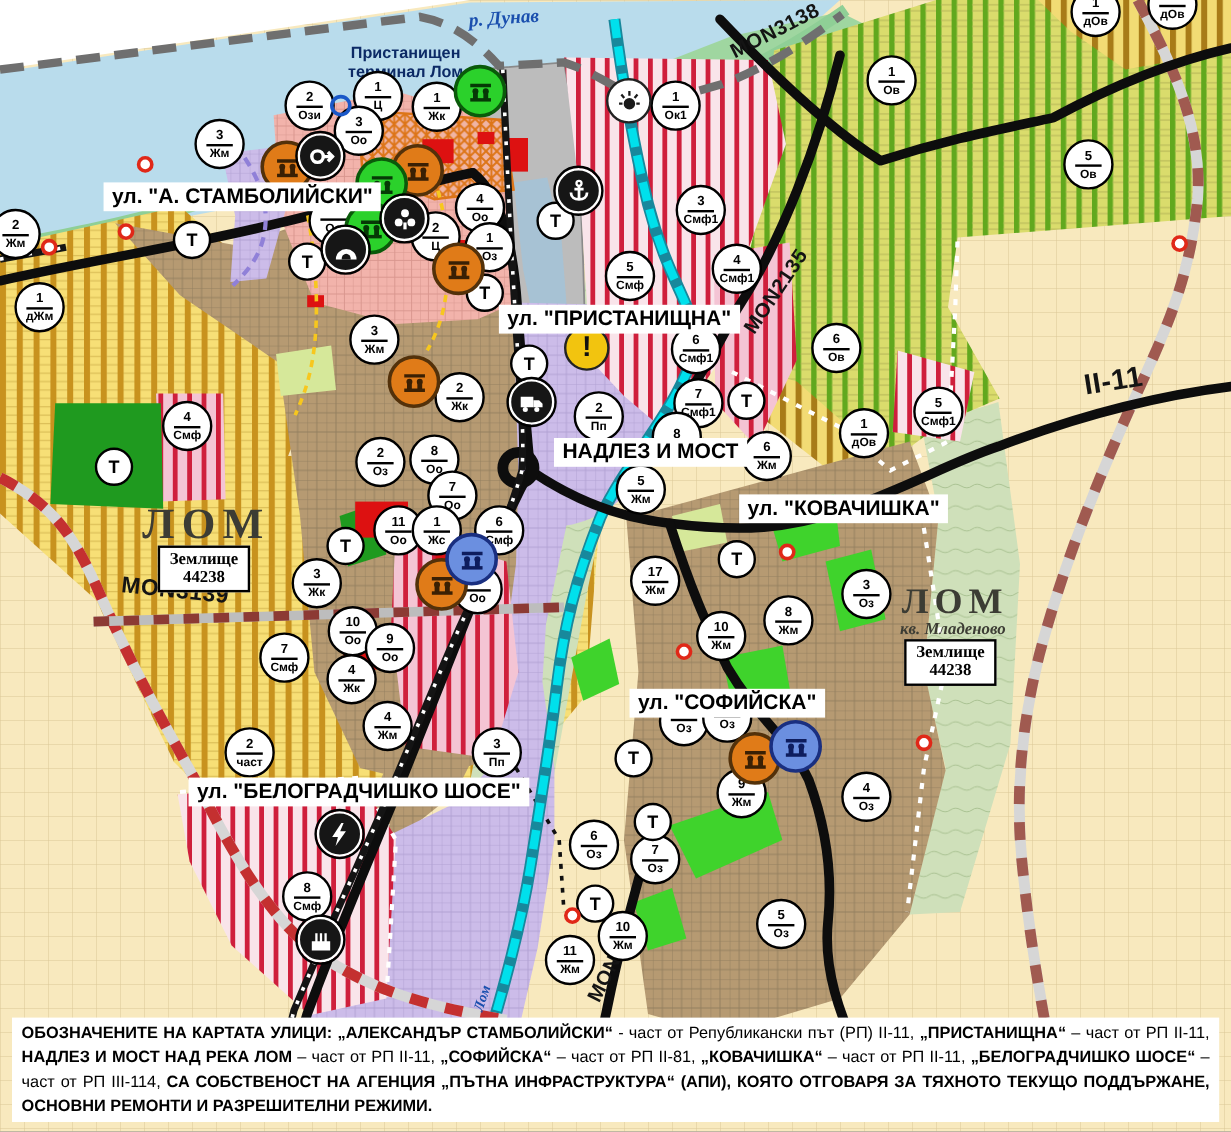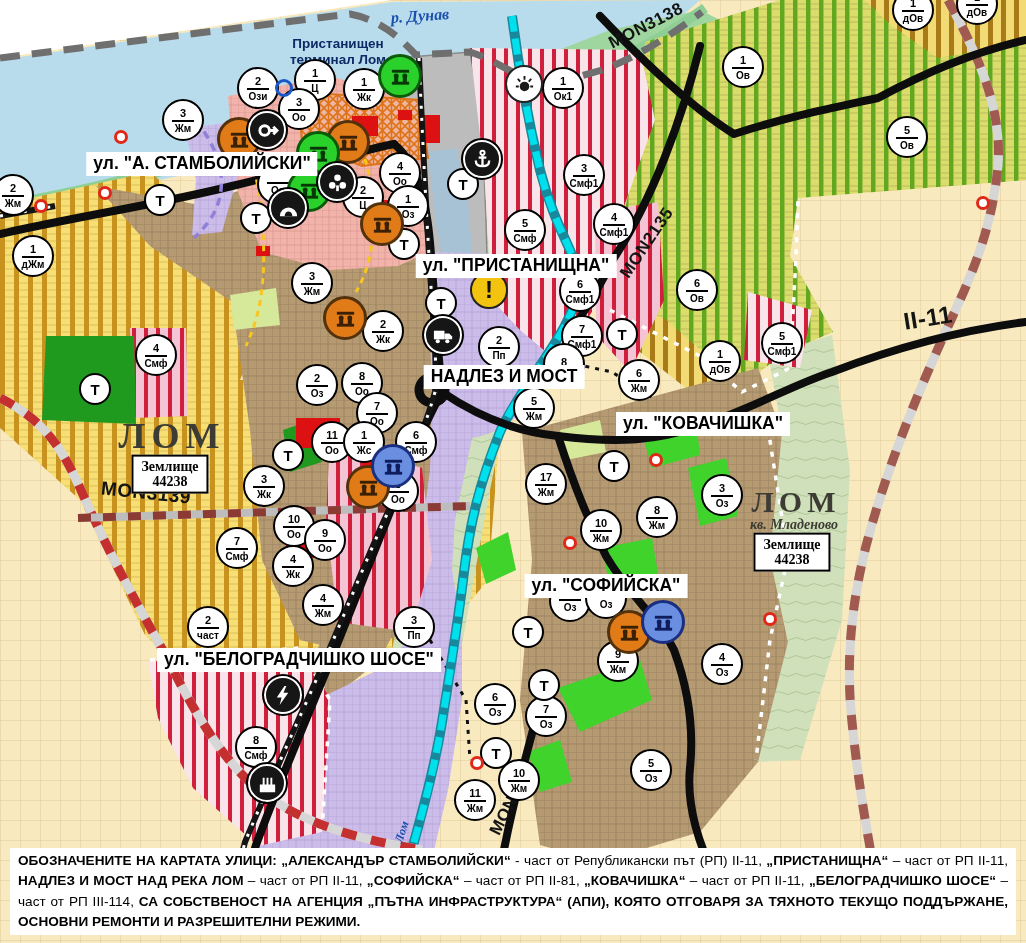--- a/index.html
+++ b/index.html
@@ -724,20 +724,20 @@
       <div class="bx" style="left: 170px; top: 474px;">
         <div>Землище</div>
         <div>44238</div>
       </div>
       <div class="bx" style="left: 792px; top: 552px;">
         <div>Землище</div>
         <div>44238</div>
       </div>
       <div class="sl" style="left: 202px; top: 164px;">ул. "А. СТАМБОЛИЙСКИ"</div>
       <div class="sl" style="left: 516px; top: 266px;">ул. "ПРИСТАНИЩНА"</div>
-      <div class="sl" style="left: 504px; top: 377px;">НАДЛЕЗ И МОСТ</div>
+      <div class="sl" style="left: 542px; top: 377px;">НАДЛЕЗ И МОСТ</div>
       <div class="sl" style="left: 703px; top: 424px;">ул. "КОВАЧИШКА"</div>
       <div class="sl" style="left: 606px; top: 586px;">ул. "СОФИЙСКА"</div>
       <div class="sl" style="left: 299px; top: 660px;">ул. "БЕЛОГРАДЧИШКО ШОСЕ"</div>
     </div>
 
 <div id="note"><b>ОБОЗНАЧЕНИТЕ НА КАРТАТА УЛИЦИ: „АЛЕКСАНДЪР СТАМБОЛИЙСКИ“</b><span> - част от Републикански път (РП) II-11, </span><b>„ПРИСТАНИЩНА“</b><span> – част от РП II-11, </span><b>НАДЛЕЗ И МОСТ НАД РЕКА ЛОМ</b><span> – част от РП II-11, </span><b>„СОФИЙСКА“</b><span> – част от РП II-81, </span><b>„КОВАЧИШКА“</b><span> – част от РП II-11, </span><b>„БЕЛОГРАДЧИШКО ШОСЕ“</b><span> – част от РП III-114, </span><b>СА СОБСТВЕНОСТ НА АГЕНЦИЯ „ПЪТНА ИНФРАСТРУКТУРА“ (АПИ), КОЯТО ОТГОВАРЯ ЗА ТЯХНОТО ТЕКУЩО ПОДДЪРЖАНЕ, ОСНОВНИ РЕМОНТИ И РАЗРЕШИТЕЛНИ РЕЖИМИ.</b></div>
 </div>
 
 </body></html>

